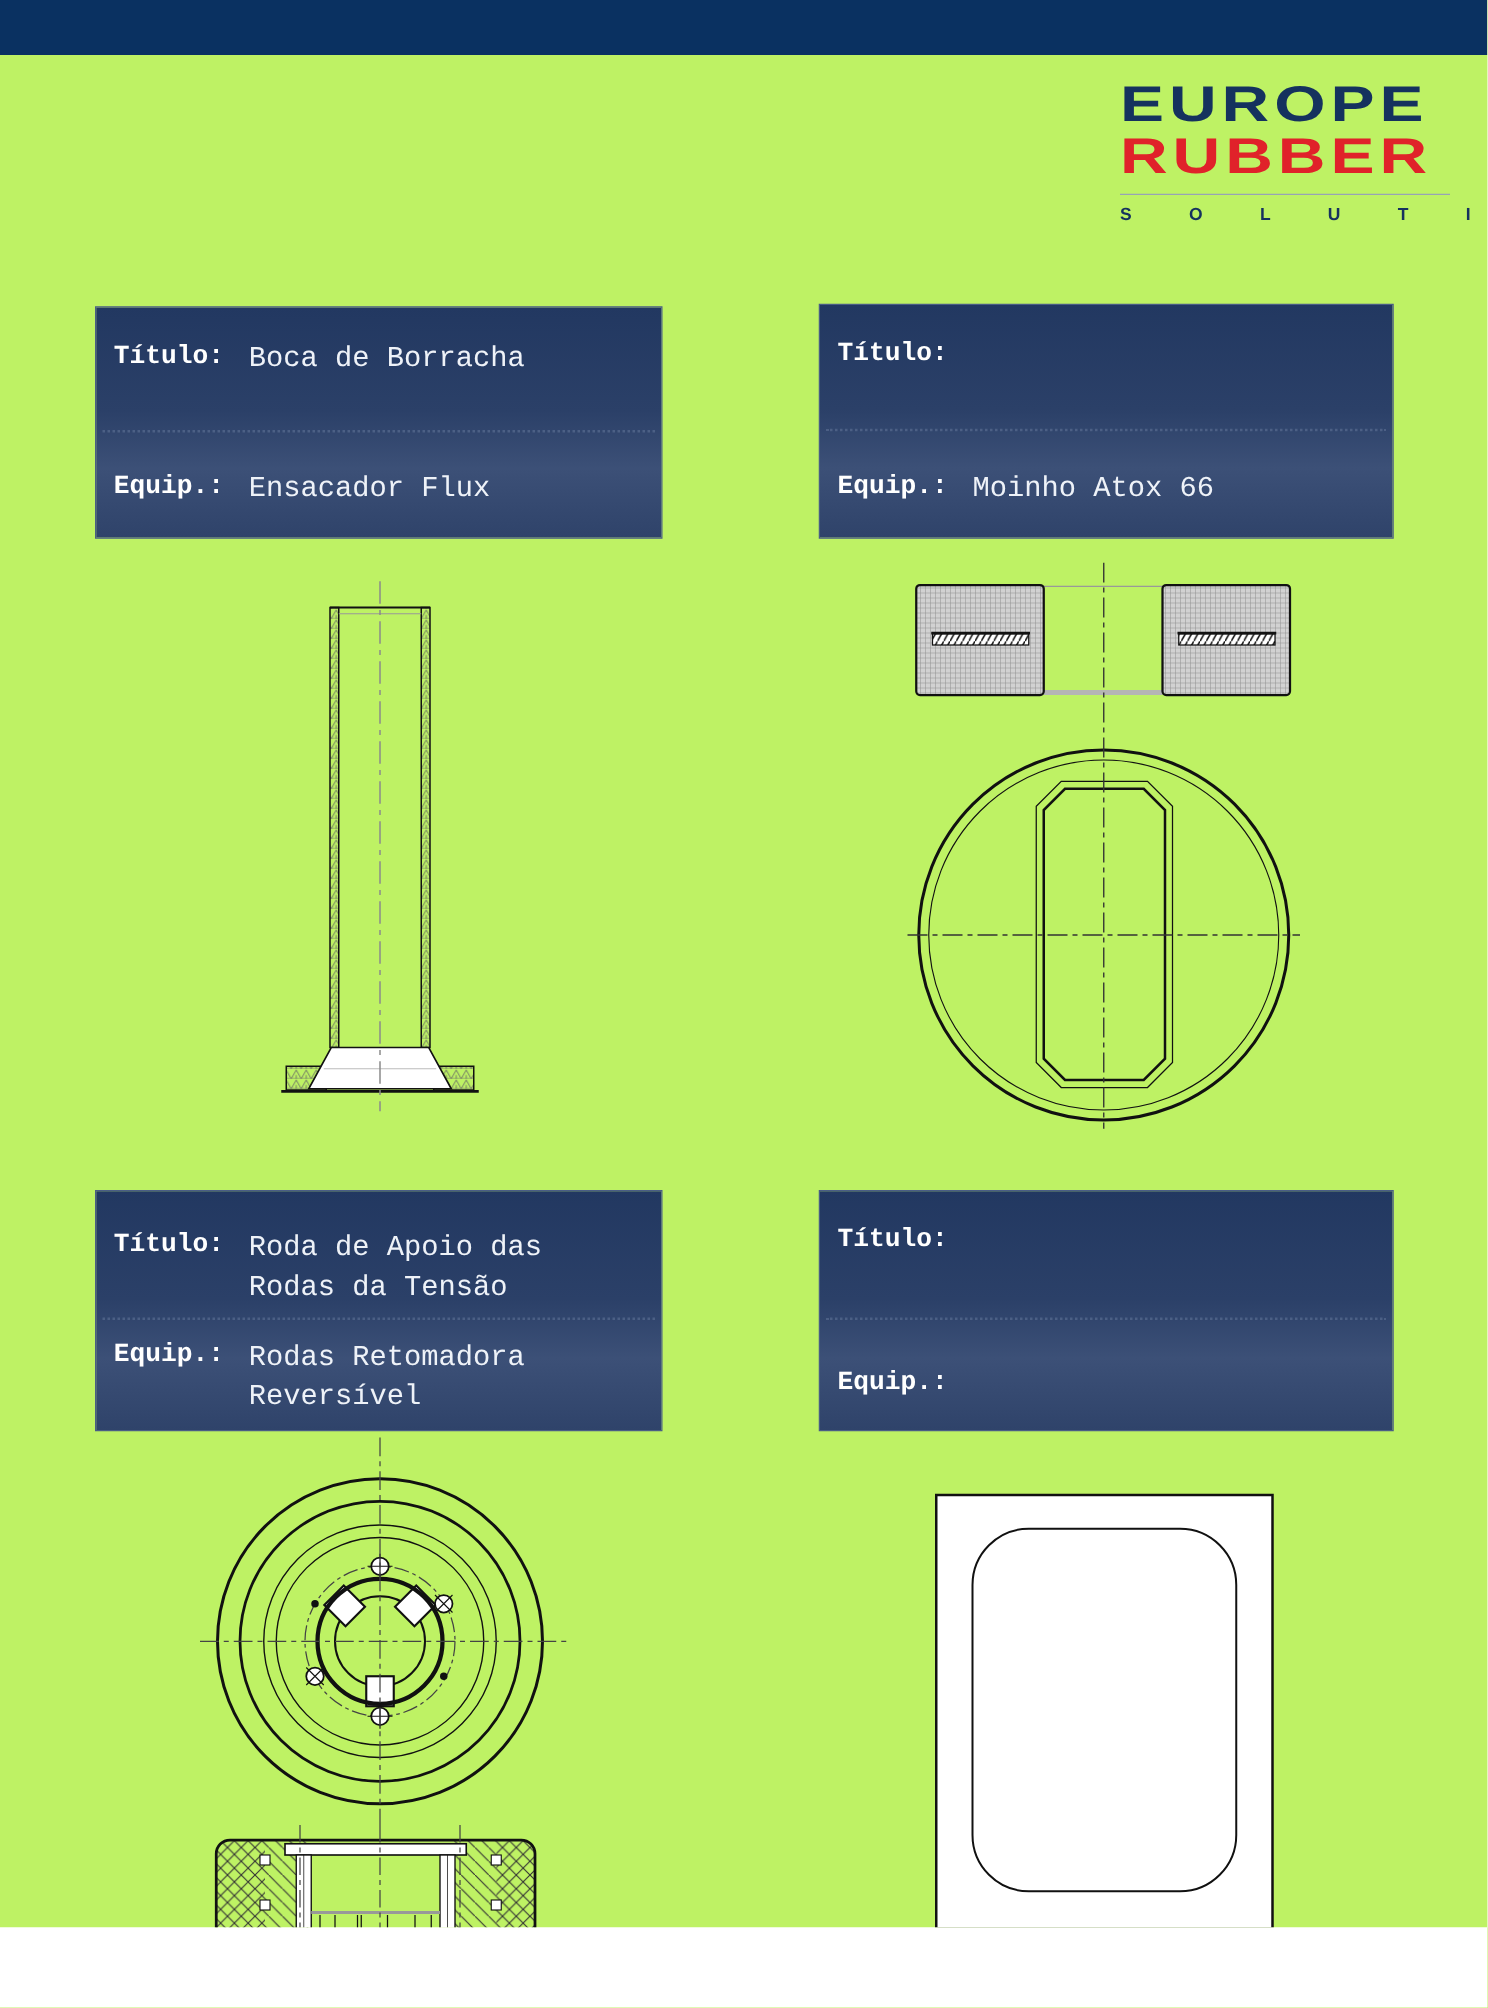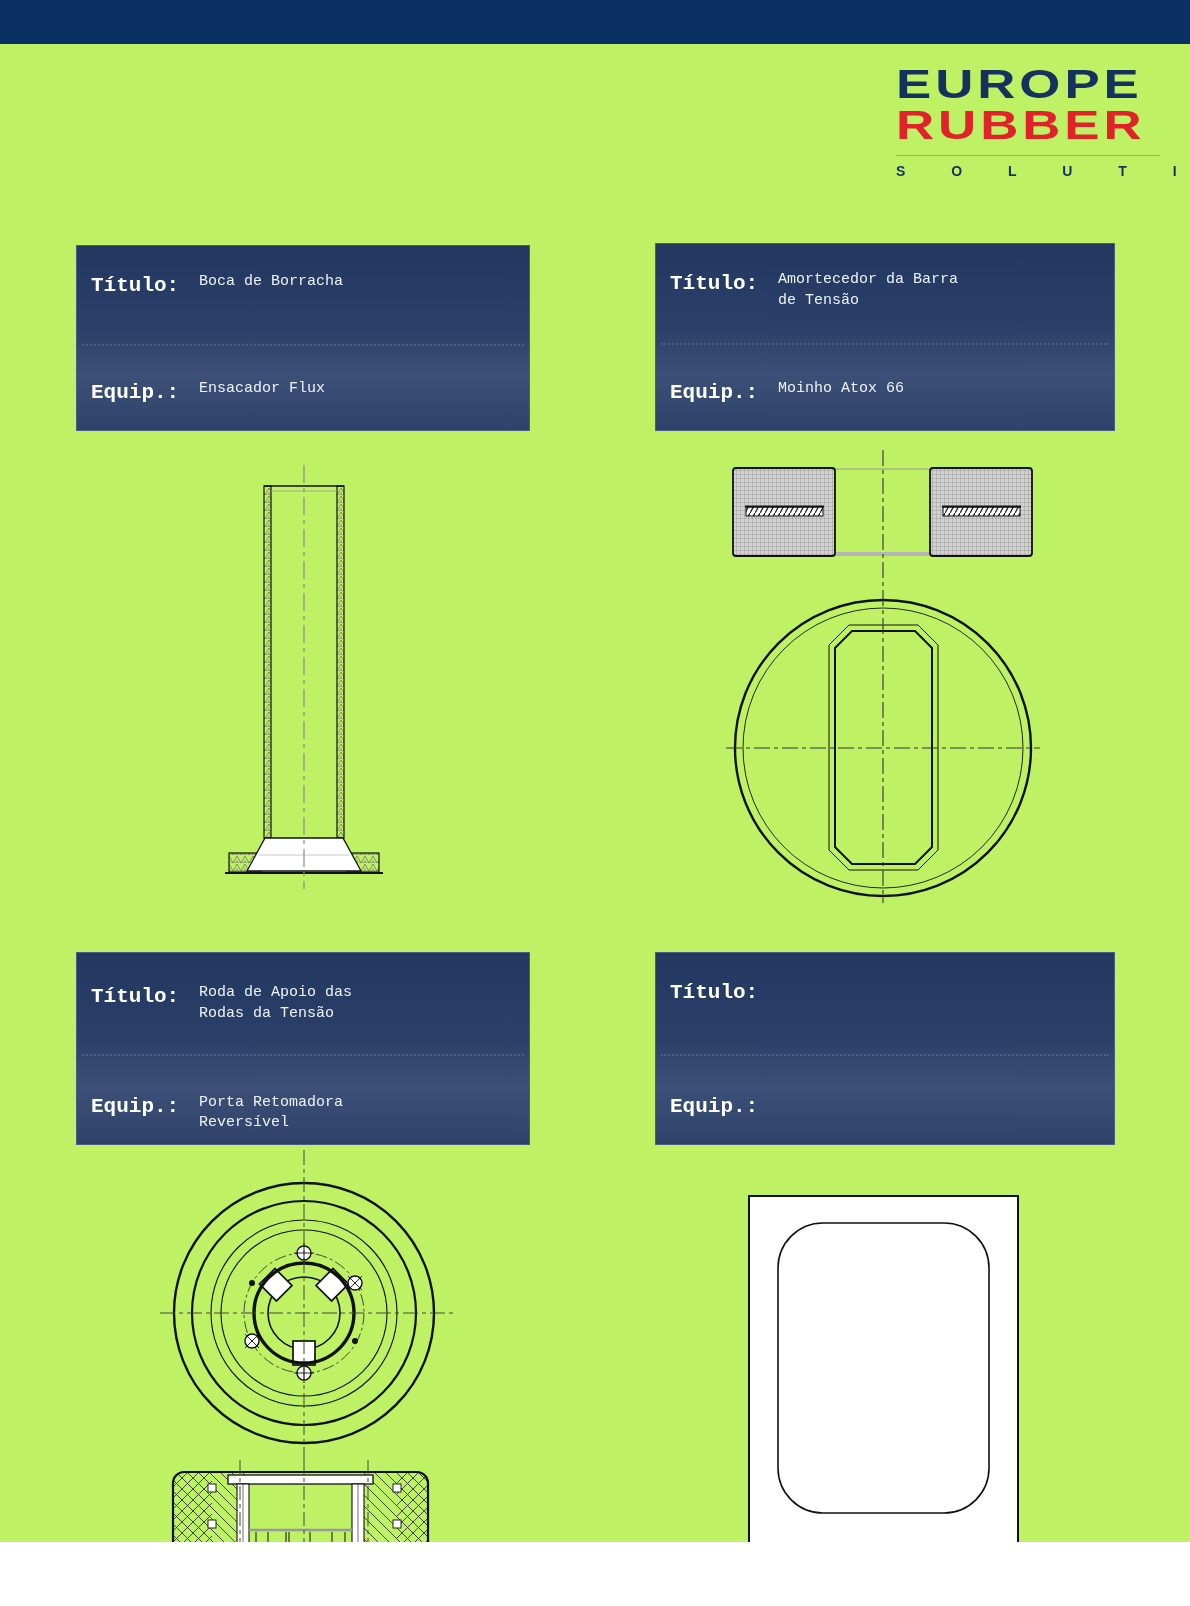--- a/index.html
+++ b/index.html
@@ -19,21 +19,21 @@
   .tbox{
     position:absolute;box-sizing:border-box;color:#fff;
     background:linear-gradient(180deg,#223861 0%,#2b4068 45%,#3c5077 70%,#2f436a 100%);
     border:1px solid #4a5e85;
     display:flex;flex-direction:column;justify-content:space-between;
     padding:26px 14px 22px 14px;
   }
   .tbox::after{content:"";position:absolute;left:5px;right:5px;top:53%;border-top:2px dotted rgba(173,190,220,0.22);}
   .trow{display:grid;grid-template-columns:108px 1fr;align-items:start;font-family:Liberation Mono, monospace;}
   .tlabel{font-weight:700;font-size:21px;line-height:1.38;}
-  .tval{font-size:15px;line-height:1.38;color:#eef2f8;white-space:pre-line;}
+  .tval{font-size:23px;line-height:1.38;color:#eef2f8;white-space:pre-line;}
   
   .drw{position:absolute;}
 </style>
 </head>
 <body>
 
 <div id="page">
 
   <div class="topbar"></div>
 
@@ -51,38 +51,36 @@
     </div>
     <div class="trow">
       <span class="tlabel">Equip.:</span>
       <span class="tval">Ensacador Flux</span>
     </div>
   </div>
 
   <div class="tbox" style="left:655px;top:243px;width:460px;height:188px;">
     <div class="trow">
       <span class="tlabel">Título:</span>
-      <span class="tval">Amortecedor da Barra
-de Tensão</span>
     </div>
     <div class="trow">
       <span class="tlabel">Equip.:</span>
       <span class="tval">Moinho Atox 66</span>
     </div>
   </div>
 
   <div class="tbox" style="left:76px;top:952px;width:454px;height:193px;padding-top:30px;padding-bottom:10px;">
     <div class="trow">
       <span class="tlabel">Título:</span>
       <span class="tval">Roda de Apoio das
 Rodas da Tensão</span>
     </div>
     <div class="trow">
       <span class="tlabel">Equip.:</span>
-      <span class="tval">Porta Retomadora
+      <span class="tval">Rodas Retomadora
 Reversível</span>
     </div>
   </div>
 
   <div class="tbox" style="left:655px;top:952px;width:460px;height:193px;">
     <div class="trow">
       <span class="tlabel">Título:</span>
     </div>
     <div class="trow">
       <span class="tlabel">Equip.:</span>

